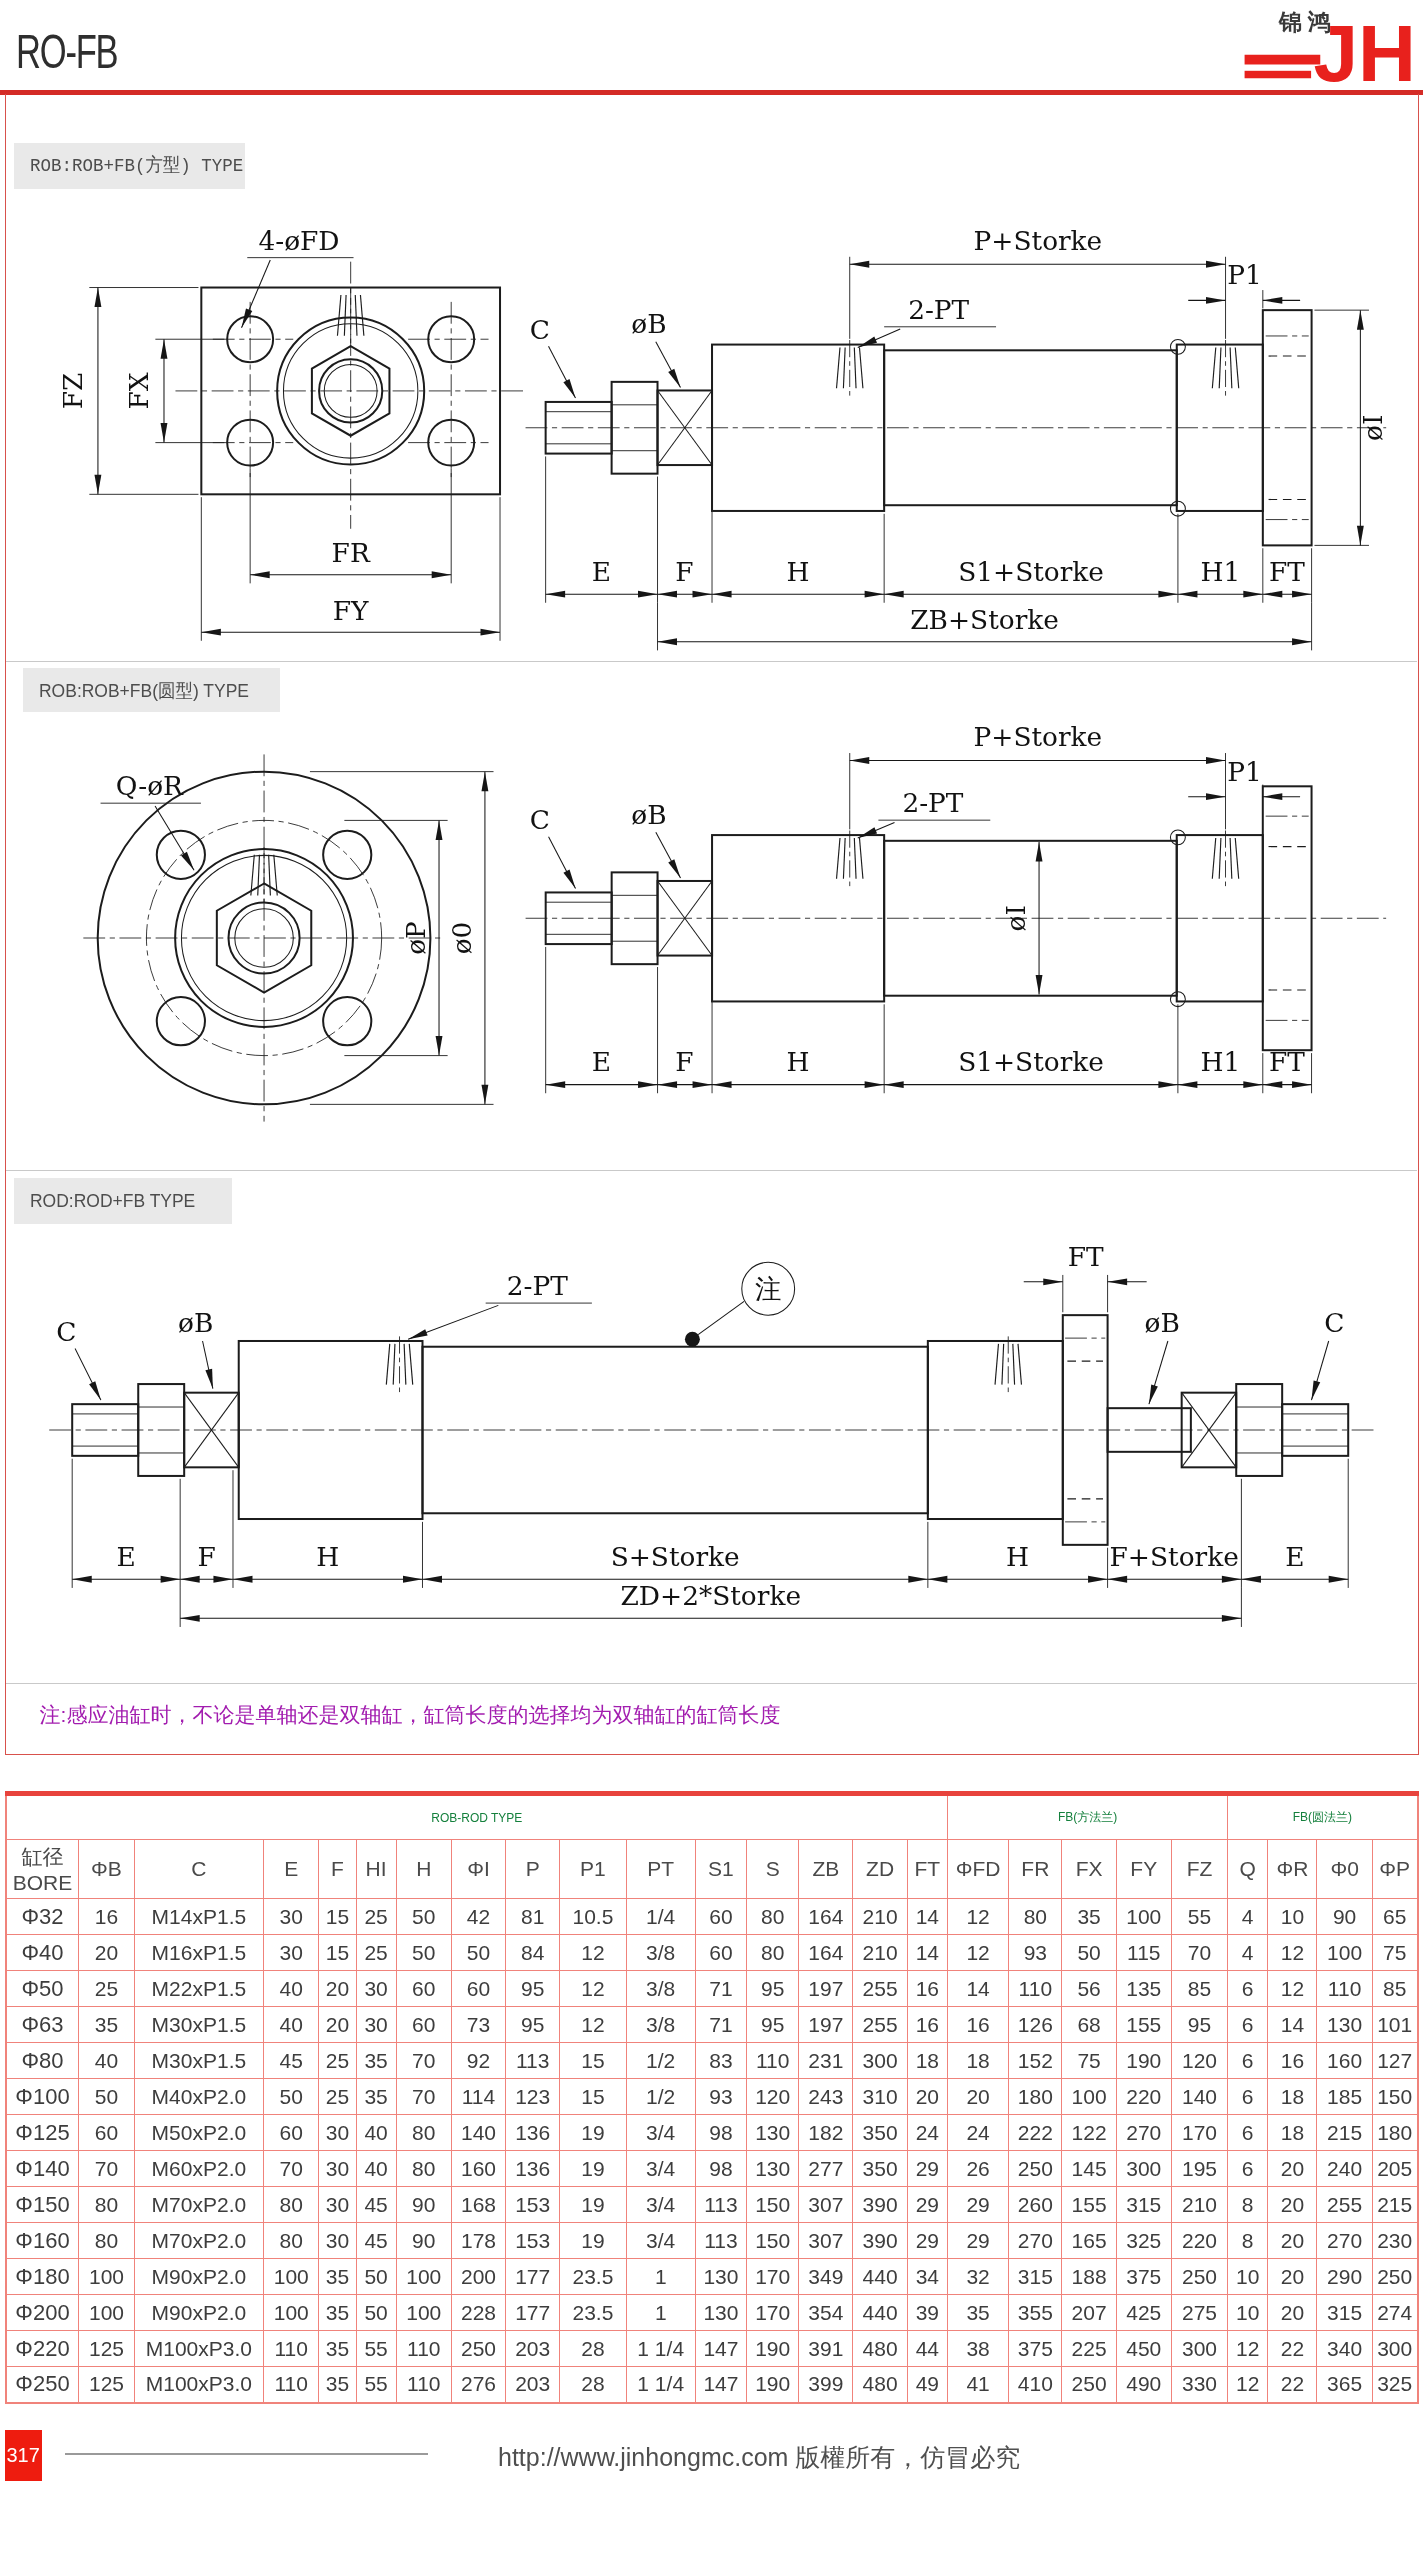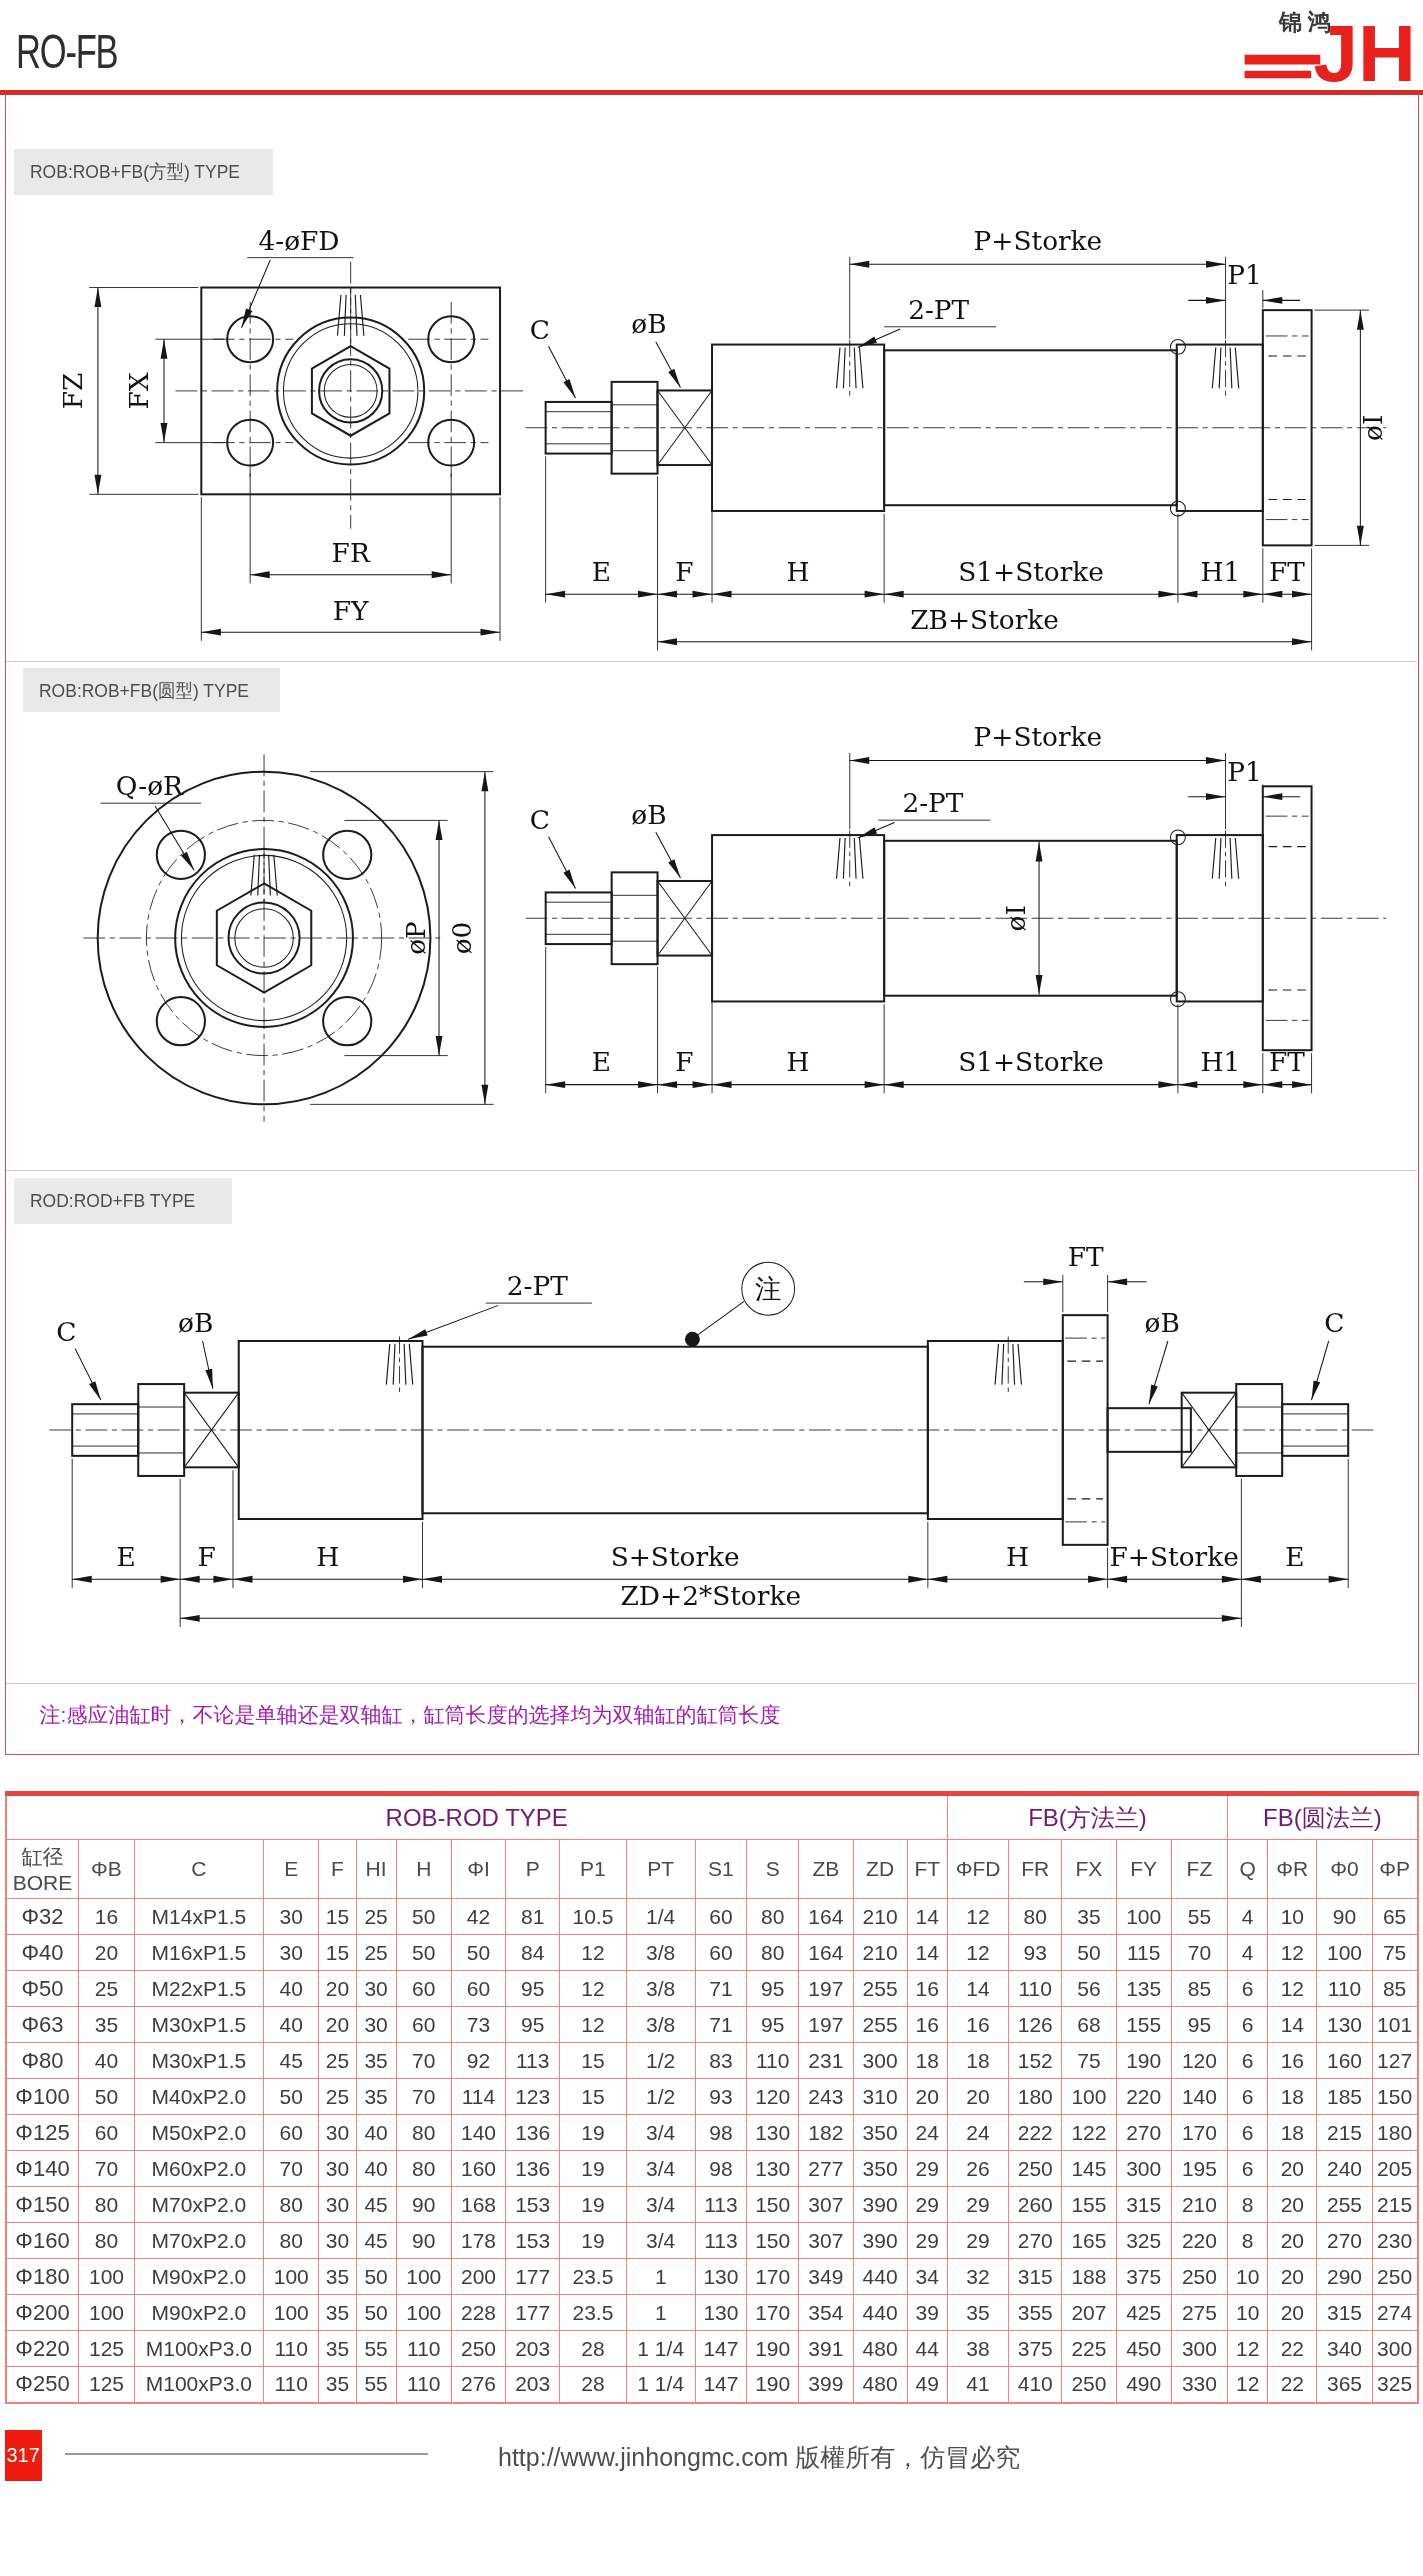--- a/index.html
+++ b/index.html
@@ -34,21 +34,21 @@
   .dml { stroke:#161616; stroke-width:1.8; fill:none; }
   .dim-label { font-family:"DejaVu Serif", serif; font-size:46px; fill:#121212;
                text-anchor:middle; stroke:none; }
 
   
   .dim-table { position:absolute; left:4.6px; top:1791px; width:1414px;
                border-collapse:collapse; table-layout:fixed;
                border:2.3px solid #f0837b; border-top:5.2px solid #e8433c; }
   .dim-table th, .dim-table td { border:1.4px solid #f0837b; text-align:center; vertical-align:middle;
                font-weight:400; overflow:hidden; }
-  .dim-table thead tr.grp th { height:46px; font-size:24px; color:#701a75; }
+  .dim-table thead tr.grp th { height:46px; font-size:12px; color:#15803d; }
   .dim-table thead tr.hdr th { height:59px; font-size:21px; color:#4a4a4a; white-space:pre-line; }
   .dim-table tbody td { height:36px; font-size:21px; color:#3d3d3d; }
   .dim-table tbody td:first-child { font-size:22px; }
 
   
   .pagenum { position:absolute; left:4.6px; top:2430px; width:37px; height:51px; background:#ee1c0f;
              color:#fff; font-size:20px; display:flex; align-items:center; justify-content:center; }
   .foot-line { position:absolute; left:65px; top:2453px; width:363px; height:2.3px; background:#9a9a9a; }
   .copyright { position:absolute; left:498px; top:2441px; font-size:25px; color:#4f4f4f; }
 </style>
@@ -84,21 +84,21 @@
 <div class="page-title">RO-FB</div>
 <svg class="logo" width="172" height="86" viewBox="0 0 300 150">
   <text x="68" y="48" font-size="40" font-weight="bold" fill="#3a3a3a" letter-spacing="10">锦鸿</text>
   <rect x="8" y="92" width="132" height="17" fill="#e8211d"></rect>
   <rect x="8" y="120" width="116" height="13" fill="#e8211d"></rect>
   <text x="128" y="138" font-size="140" font-weight="bold" fill="#e8211d">JH</text>
 </svg>
 <div class="red-rule"></div>
 
 <div class="frame">
-  <div class="sec-label" style="left:8px; top:55px; width:259px; height:46px;">
+  <div class="sec-label" style="left:8px; top:49px; width:231px; height:46px;font-family:Liberation Mono, monospace;">
     <span>ROB:ROB+FB(方型) TYPE</span></div>
   <div class="sep" style="top:567px;"></div>
   <div class="sec-label" style="left:17px; top:574px; width:257px; height:44px;">
     <span>ROB:ROB+FB(圆型) TYPE</span></div>
   <div class="sep" style="top:1076px;"></div>
   <div class="sec-label" style="left:8px; top:1084px; width:218px; height:46px;">
     <span>ROD:ROD+FB TYPE</span></div>
   <div class="sep" style="top:1589px;"></div>
   <div class="note-line">注:感应油缸时，不论是单轴还是双轴缸，缸筒长度的选择均为双轴缸的缸筒长度</div>
 </div>

